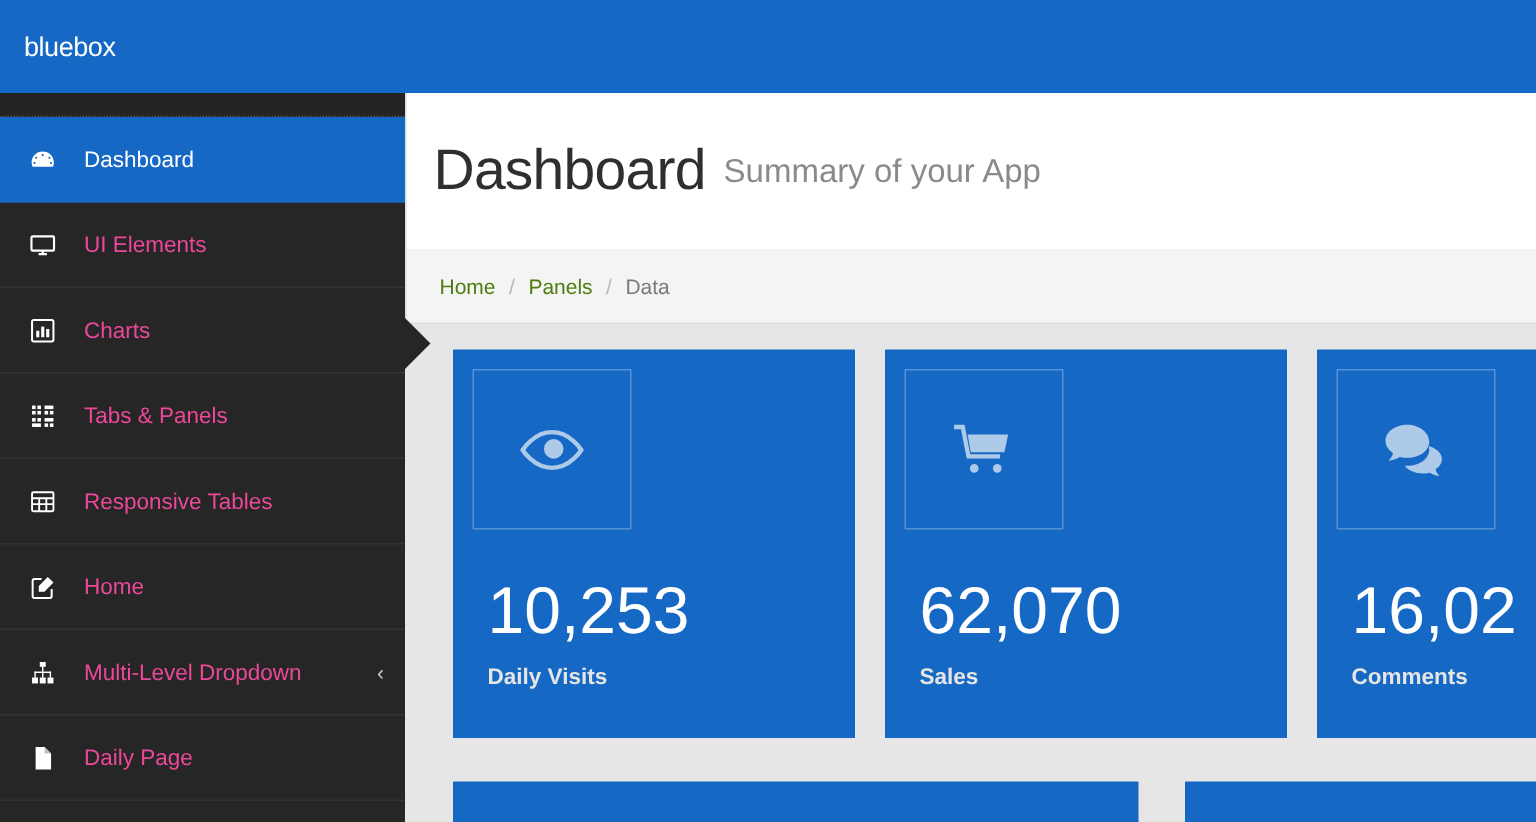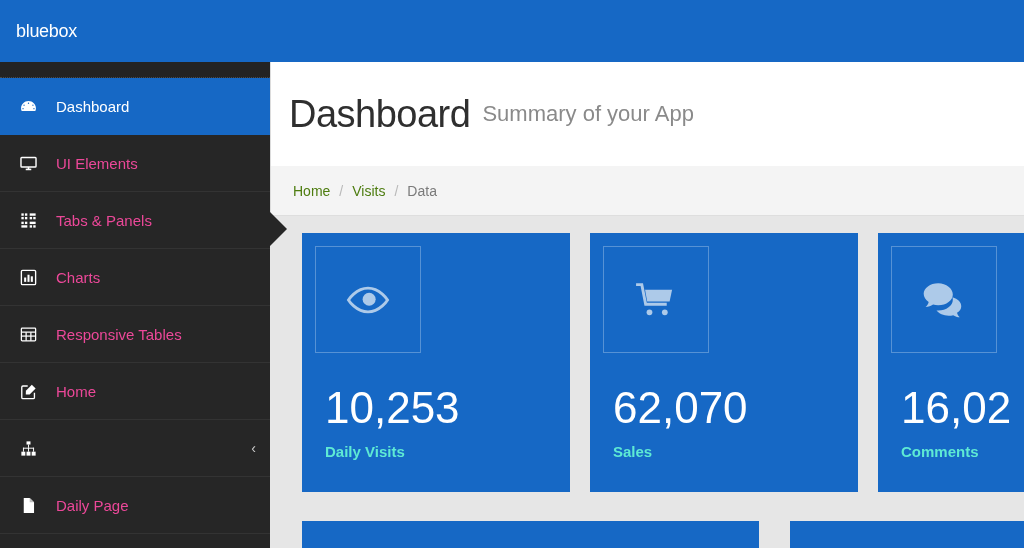--- a/index.html
+++ b/index.html
@@ -168,21 +168,21 @@
     font-size: 44px;
     color: #ffffff;
     font-weight: 300;
     letter-spacing: 0px;
     white-space: nowrap;
   }
   .stat-label {
     position: absolute;
     left: 23px; top: 210px;
     font-size: 15px;
-    color: #5eead4;
+    color: #e5e5e5;
     font-weight: bold;
     white-space: nowrap;
   }
 
   
   .row2 {
     display: flex;
     padding: 29px 0 0 32px;
     gap: 31px;
   }
@@ -217,20 +217,32 @@
 
     <div class="nav-item">
       <span class="ico">
         <svg width="19" height="19" viewBox="0 0 24 24" fill="none" stroke="#ffffff" stroke-width="1.8">
           <rect x="2.5" y="4.5" width="19" height="12" rx="1"></rect>
           <line x1="8.5" y1="19.5" x2="15.5" y2="19.5" stroke-width="2"></line>
           <line x1="12" y1="16.5" x2="12" y2="19.5" stroke-width="2"></line>
         </svg>
       </span>
       <span class="nav-label">UI Elements</span>
+    </div>
+
+    <div class="nav-item">
+      <span class="ico">
+        <svg width="19" height="19" viewBox="0 0 24 24" fill="none" stroke="#ffffff" stroke-width="1.7">
+          <rect x="3" y="3" width="18" height="18" rx="1.5"></rect>
+          <rect x="6.5" y="12" width="2.6" height="5.5" fill="#ffffff" stroke="none"></rect>
+          <rect x="10.7" y="8.5" width="2.6" height="9" fill="#ffffff" stroke="none"></rect>
+          <rect x="14.9" y="10.5" width="2.6" height="7" fill="#ffffff" stroke="none"></rect>
+        </svg>
+      </span>
+      <span class="nav-label">Charts</span>
     </div>
 
     <div class="nav-item">
       <span class="ico">
         <svg width="19" height="19" viewBox="0 0 24 24" fill="#ffffff">
           <rect x="3" y="3" width="3" height="3"></rect>
             <rect x="7.5" y="3" width="3" height="3"></rect>
           <rect x="3" y="7.5" width="3" height="3"></rect>
             <rect x="7.5" y="7.5" width="3" height="3"></rect>
           <rect x="13.5" y="3" width="7.5" height="3"></rect>
@@ -242,32 +254,20 @@
           <rect x="13.5" y="13.5" width="7.5" height="3"></rect>
           <rect x="13.5" y="18" width="3" height="3"></rect>
             <rect x="18" y="18" width="3" height="3"></rect>
         </svg>
       </span>
       <span class="nav-label">Tabs &amp; Panels</span>
     </div>
 
     <div class="nav-item">
       <span class="ico">
-        <svg width="19" height="19" viewBox="0 0 24 24" fill="none" stroke="#ffffff" stroke-width="1.7">
-          <rect x="3" y="3" width="18" height="18" rx="1.5"></rect>
-          <rect x="6.5" y="12" width="2.6" height="5.5" fill="#ffffff" stroke="none"></rect>
-          <rect x="10.7" y="8.5" width="2.6" height="9" fill="#ffffff" stroke="none"></rect>
-          <rect x="14.9" y="10.5" width="2.6" height="7" fill="#ffffff" stroke="none"></rect>
-        </svg>
-      </span>
-      <span class="nav-label">Charts</span>
-    </div>
-
-    <div class="nav-item">
-      <span class="ico">
         <svg width="19" height="19" viewBox="0 0 24 24" fill="none" stroke="#ffffff" stroke-width="1.6">
           <rect x="3" y="4" width="18" height="16" rx="1"></rect>
           <line x1="3" y1="9" x2="21" y2="9"></line>
           <line x1="3" y1="14" x2="21" y2="14"></line>
           <line x1="9" y1="9" x2="9" y2="20"></line>
           <line x1="15" y1="9" x2="15" y2="20"></line>
         </svg>
       </span>
       <span class="nav-label">Responsive Tables</span>
     </div>
@@ -289,20 +289,21 @@
           <rect x="3" y="16" width="5" height="5"></rect>
           <rect x="9.5" y="16" width="5" height="5"></rect>
           <rect x="16" y="16" width="5" height="5"></rect>
           <rect x="11.4" y="7" width="1.2" height="4"></rect>
           <rect x="5" y="11" width="14" height="1.2"></rect>
           <rect x="5" y="11" width="1.2" height="5"></rect>
           <rect x="11.4" y="11" width="1.2" height="5"></rect>
           <rect x="17.8" y="11" width="1.2" height="5"></rect>
         </svg>
       </span>
+      <span class="nav-label">Multi-Level Dropdown</span>
       <span class="nav-caret">‹</span>
     </div>
 
     <div class="nav-item">
       <span class="ico">
         <svg width="19" height="19" viewBox="0 0 24 24" fill="#ffffff">
           <path d="M6 2.5h7.5L19 8v13.5H6z"></path>
           <path d="M13.5 2.5 19 8h-5.5z" fill="#bfbfbf"></path>
         </svg>
       </span>
@@ -315,21 +316,21 @@
   <div class="content">
 
     <div class="page-head">
       <span class="page-title">Dashboard</span>
       <span class="page-sub">Summary of your App</span>
     </div>
 
     <div class="breadcrumb">
       <a class="crumb" href="#">Home</a>
       <span class="crumb-sep">/</span>
-      <a class="crumb" href="#">Visits</a>
+      <a class="crumb" href="#">Panels</a>
       <span class="crumb-sep">/</span>
       <span class="crumb current">Data</span>
     </div>
 
     <div class="cards-row">
 
       <div class="stat-card">
         <div class="stat-icon-box">
           <span>
             <svg width="46" height="46" viewBox="0 0 24 24" fill="none" stroke="#cfe0f2" stroke-width="1.5">

